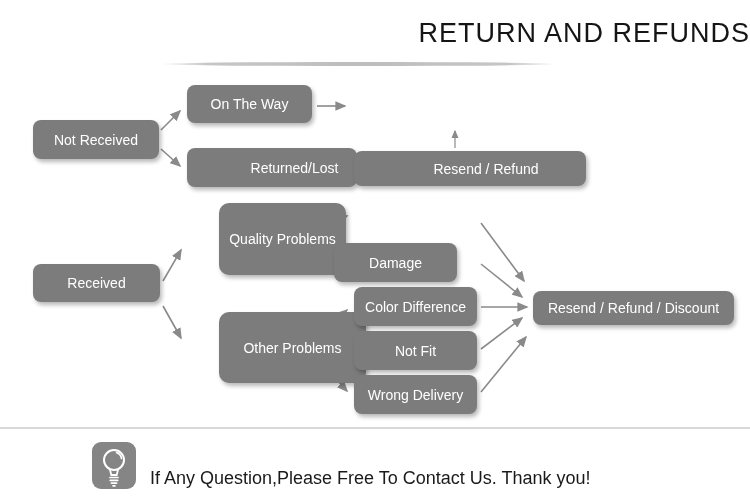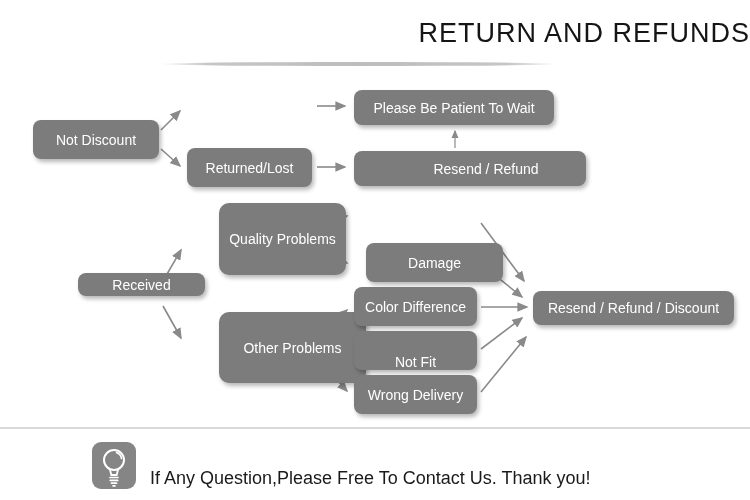--- a/index.html
+++ b/index.html
@@ -93,49 +93,49 @@
       <line x1="316" y1="357" x2="347" y2="391" marker-end="url(#ah)"></line>
       <line x1="481" y1="223" x2="524" y2="281" marker-end="url(#ah)"></line>
       <line x1="481" y1="264" x2="522" y2="297" marker-end="url(#ah)"></line>
       <line x1="481" y1="307" x2="527" y2="307" marker-end="url(#ah)"></line>
       <line x1="481" y1="349" x2="522" y2="318" marker-end="url(#ah)"></line>
       <line x1="481" y1="392" x2="526" y2="337" marker-end="url(#ah)"></line>
     </g>
   </svg>
 
   <div class="node" style="left:33px;  top:120px; width:126px; height:39px;">
-      <span>Not Discount</span>
+      <span>Not Received</span>
     </div>
-  <div class="node" style="left:187px; top:148px; width:125px; height:39px;">
+  <div class="node" style="left:187px; top:85px;  width:125px; height:38px;">
+      <span>On The Way</span>
+    </div>
+  <div class="node" style="left:187px; top:148px; width:125px; height:39px;padding-left:45px;">
       <span>Returned/Lost</span>
-    </div>
-  <div class="node" style="left:354px; top:90px;  width:200px; height:35px;">
-      <span>Please Be Patient To Wait</span>
     </div>
   <div class="node" style="left:354px; top:151px; width:200px; height:35px;padding-left:32px;">
       <span>Resend / Refund</span>
     </div>
 
-  <div class="node" style="left:33px;  top:273px; width:127px; height:23px;margin-left:45px;">
+  <div class="node" style="left:33px;  top:264px; width:127px; height:38px;">
       <span>Received</span>
     </div>
   <div class="node big" style="left:185px; top:203px; width:127px; height:72px;">
       <span>Quality Problems</span>
     </div>
   <div class="node big" style="left:185px; top:312px; width:147px; height:71px;">
       <span>Other Problems</span>
     </div>
 
-  <div class="node" style="left:366px; top:243px; width:137px; height:39px;">
+  <div class="node" style="left:334px; top:243px; width:123px; height:39px;">
       <span>Damage</span>
     </div>
   <div class="node" style="left:354px; top:287px; width:123px; height:39px;">
       <span>Color Difference</span>
     </div>
-  <div class="node" style="left:354px; top:331px; width:123px; height:39px;align-items:flex-end;">
+  <div class="node" style="left:354px; top:331px; width:123px; height:39px;">
       <span>Not Fit</span>
     </div>
   <div class="node" style="left:533px; top:291px; width:201px; height:34px;">
       <span>Resend / Refund / Discount</span>
     </div>
 
   <div class="node" style="left:354px; top:375px; width:123px; height:39px;">
       <span>Wrong Delivery</span>
     </div>
 

